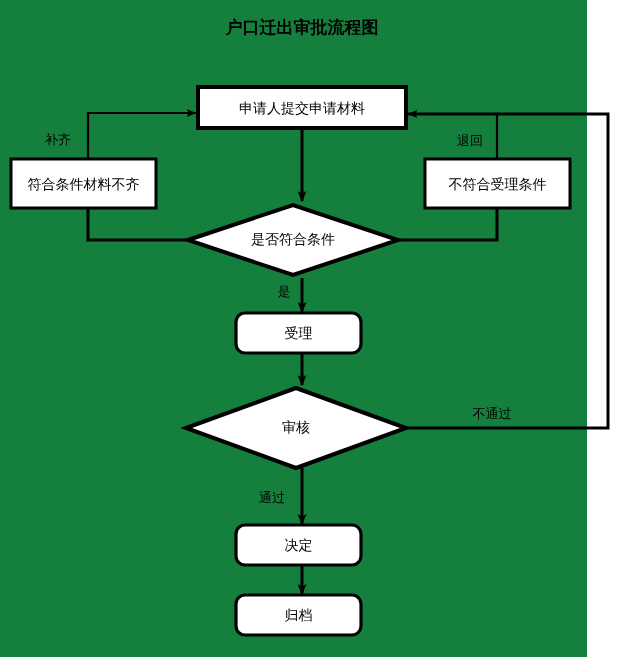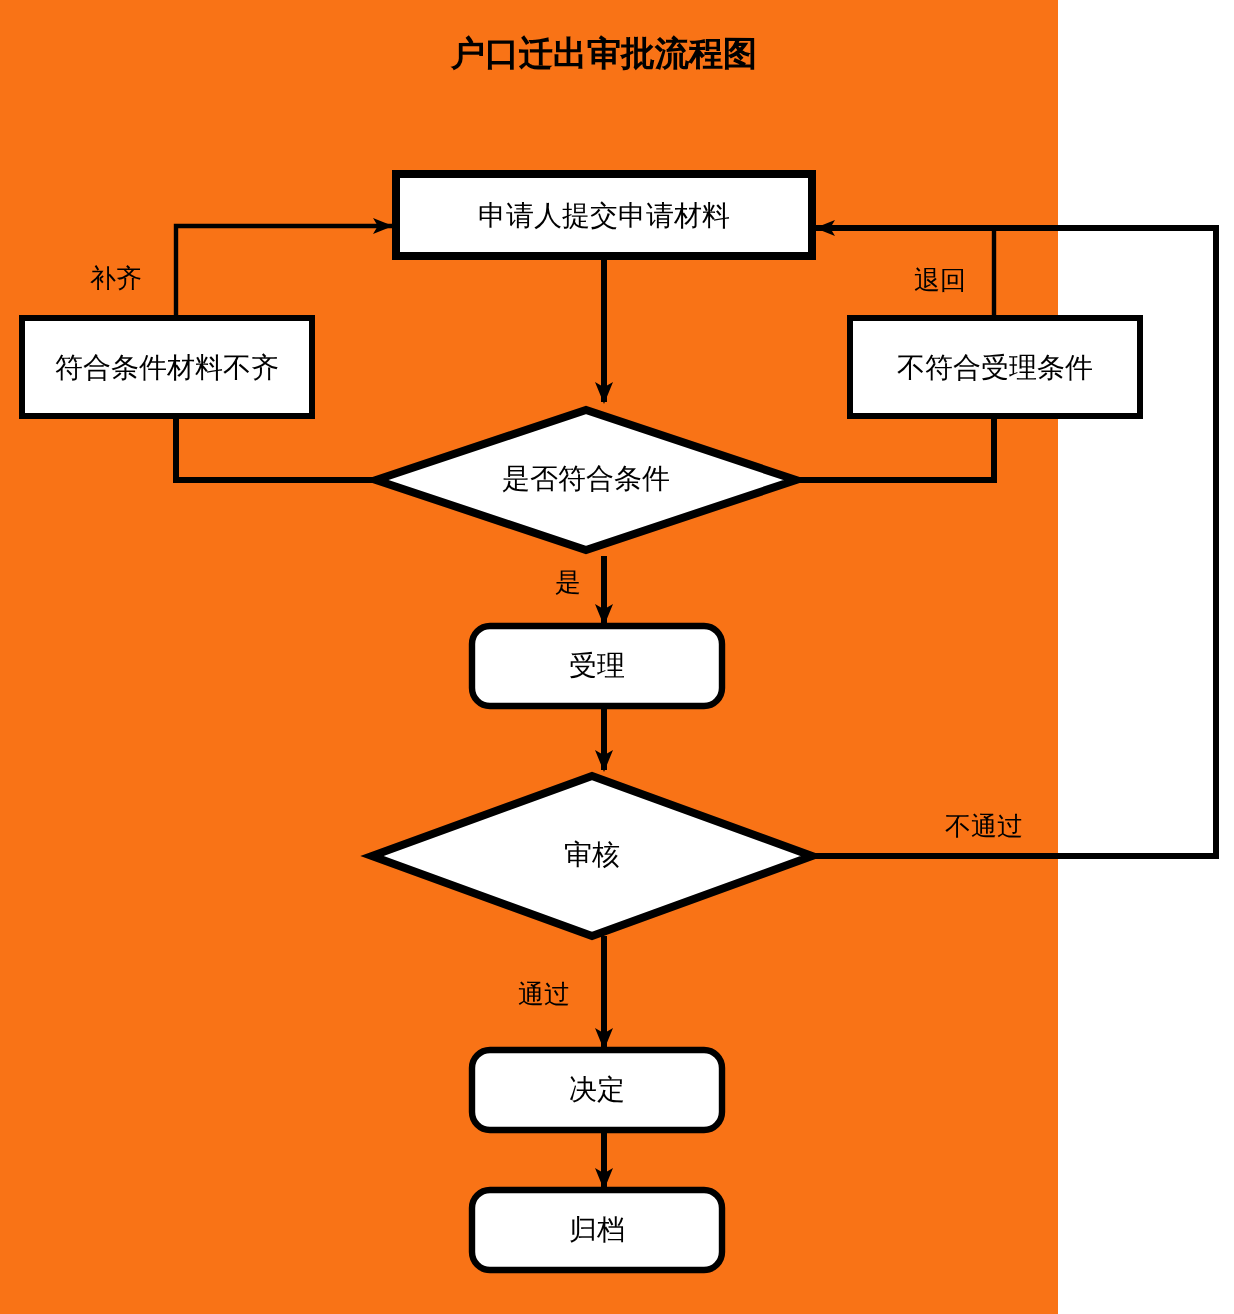--- a/index.html
+++ b/index.html
@@ -8,23 +8,23 @@
     background: #ffffff;
   }
   body {
     width: 617px;
     height: 657px;
     font-family: "DejaVu Sans", "Liberation Sans", sans-serif;
     overflow: hidden;
   }
   #flowchart-root {
     position: relative;
-    width: 529px;
+    width: 587px;
     height: 657px;
-    background: #f97316;
+    background: #15803d;
   }
   svg#flow-svg {
     position: absolute;
     left: 0;
     top: 0;
     width: 617px;
     height: 657px;
     display: block;
   }
   .node-shape {

